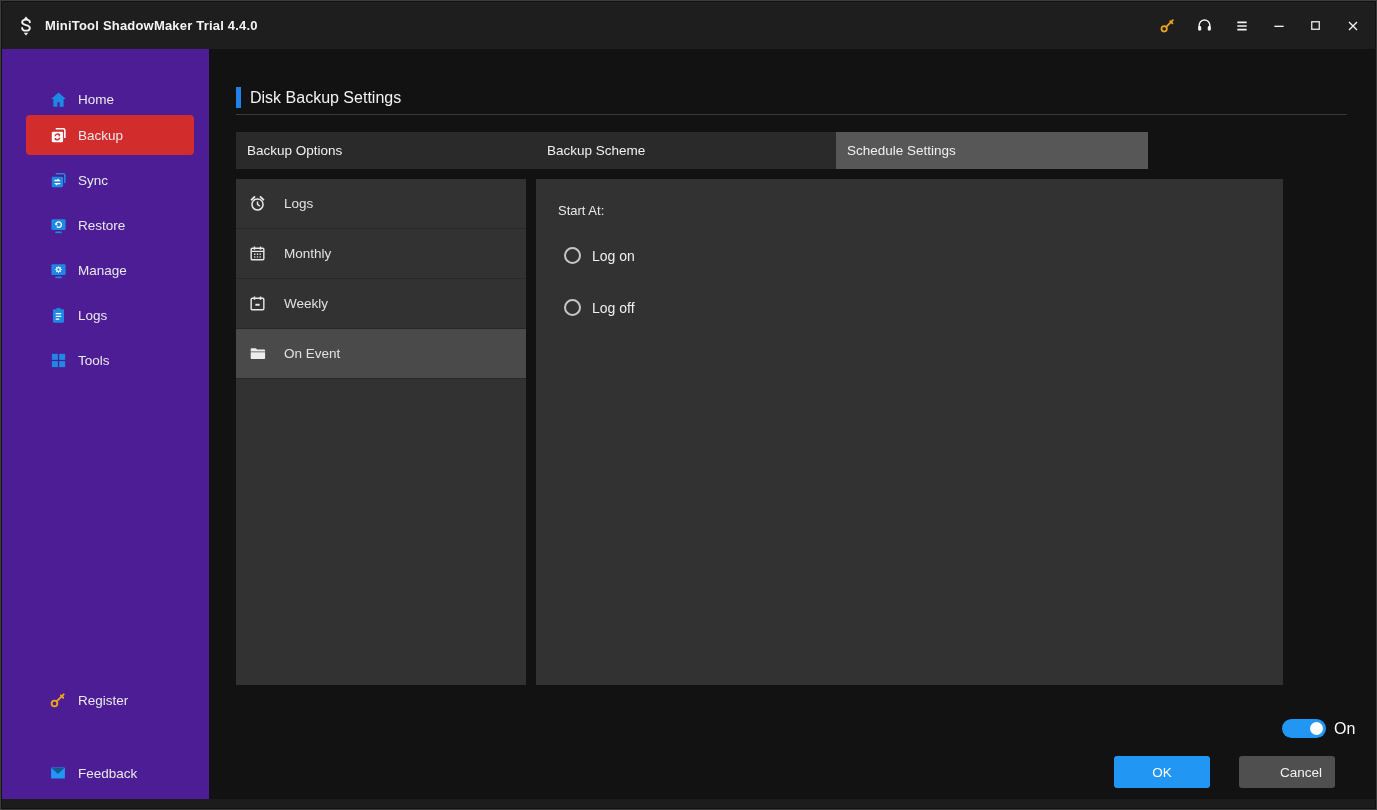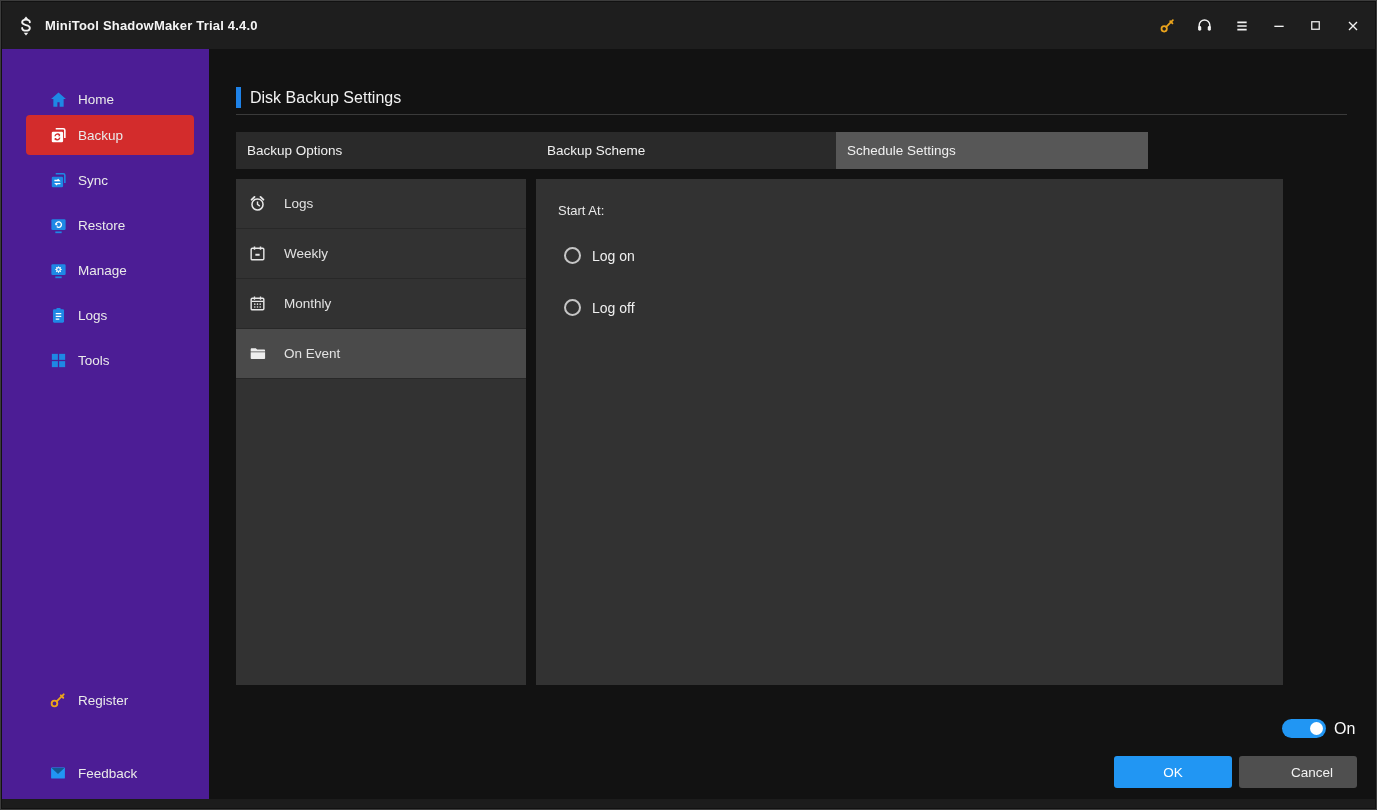--- a/index.html
+++ b/index.html
@@ -68,21 +68,21 @@
   .toggle {
     position:absolute; left:1281px; top:718px; width:44px; height:19px;
     background:#2196f3; border-radius:10px; cursor:default;
   }
   .toggle .knob {
     position:absolute; right:3px; top:3px; width:13px; height:13px;
     border-radius:50%; background:#fff;
   }
   .toggle-label { position:absolute; left:1333px; top:719px; font-size:16px; color:#fafafa; }
   .btn {
-    position:absolute; top:755px; width:118px; height:32px;
+    position:absolute; top:755px; width:96px; height:32px;
     border:none; border-radius:3px; font-size:13.5px; color:#fff;
     font-family:"Liberation Sans", sans-serif; cursor:default;
   }
   .btn.ok { left:1113px; background:#2196f3; }
   .btn.cancel { left:1238px; background:#4f4f4f; color:#f2f2f2;padding-left:28px; }
   .bottom-strip { position:absolute; left:1px; right:1px; bottom:1px; height:9px; background:#1c1c1c; }
 </style>
 </head>
 <body>
 
@@ -253,41 +253,41 @@
           <path d="M12 9.6v3.6l3 2" stroke="#e8e8e8" stroke-width="1.8" fill="none"></path>
           <path d="M4.6 7.2L8.2 3.6M19.4 7.2l-3.6-3.6" stroke="#e8e8e8" stroke-width="2.3" stroke-linecap="round"></path>
         </svg>
       </span>
       <span class="lbl">Logs</span>
     </div>
     <div class="type-row">
       <span class="icn">
         <svg viewBox="0 0 24 24" width="19" height="19">
           <rect x="4" y="5.4" width="16" height="14.6" rx="1.4" fill="none" stroke="#e8e8e8" stroke-width="1.8"></rect>
-          <path d="M8.2 3.2v4M15.8 3.2v4" stroke="#e8e8e8" stroke-width="1.9"></path>
-          <path d="M9.3 13.6h5.4" stroke="#e8e8e8" stroke-width="2.5"></path>
-        </svg>
-      </span>
-      <span class="lbl">Weekly</span>
-    </div>
-    <div class="type-row">
-      <span class="icn">
-        <svg viewBox="0 0 24 24" width="19" height="19">
-          <rect x="4" y="5.4" width="16" height="14.6" rx="1.4" fill="none" stroke="#e8e8e8" stroke-width="1.8"></rect>
           <path d="M8.2 3.2v4M15.8 3.2v4M4.6 9.4h14.8" stroke="#e8e8e8" stroke-width="1.7"></path>
           <circle cx="8.6" cy="12.8" r="1" fill="#e8e8e8"></circle>
             <circle cx="12" cy="12.8" r="1" fill="#e8e8e8"></circle>
             <circle cx="15.4" cy="12.8" r="1" fill="#e8e8e8"></circle>
           <circle cx="8.6" cy="16.4" r="1" fill="#e8e8e8"></circle>
             <circle cx="12" cy="16.4" r="1" fill="#e8e8e8"></circle>
             <circle cx="15.4" cy="16.4" r="1" fill="#e8e8e8"></circle>
         </svg>
       </span>
       <span class="lbl">Monthly</span>
     </div>
+    <div class="type-row">
+      <span class="icn">
+        <svg viewBox="0 0 24 24" width="19" height="19">
+          <rect x="4" y="5.4" width="16" height="14.6" rx="1.4" fill="none" stroke="#e8e8e8" stroke-width="1.8"></rect>
+          <path d="M8.2 3.2v4M15.8 3.2v4" stroke="#e8e8e8" stroke-width="1.9"></path>
+          <path d="M9.3 13.6h5.4" stroke="#e8e8e8" stroke-width="2.5"></path>
+        </svg>
+      </span>
+      <span class="lbl">Weekly</span>
+    </div>
     <div class="type-row selected">
       <span class="icn">
         <svg viewBox="0 0 24 24" width="19" height="19">
           <path d="M3.4 6.6c0-.7.6-1.3 1.3-1.3h5.1l1.8 1.8h8.7c.7 0 1.3.6 1.3 1.3v1H3.4z" fill="#ededed"></path>
           <path d="M3.4 10.4h18.2v7.4c0 .7-.6 1.3-1.3 1.3H4.7c-.7 0-1.3-.6-1.3-1.3z" fill="#ededed"></path>
         </svg>
       </span>
       <span class="lbl">On Event</span>
     </div>
   </div>

